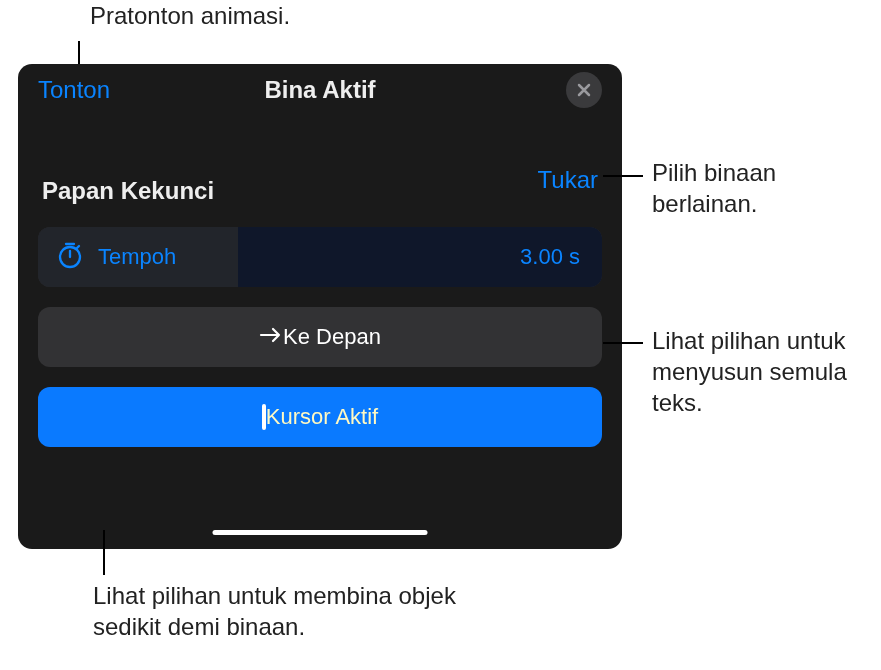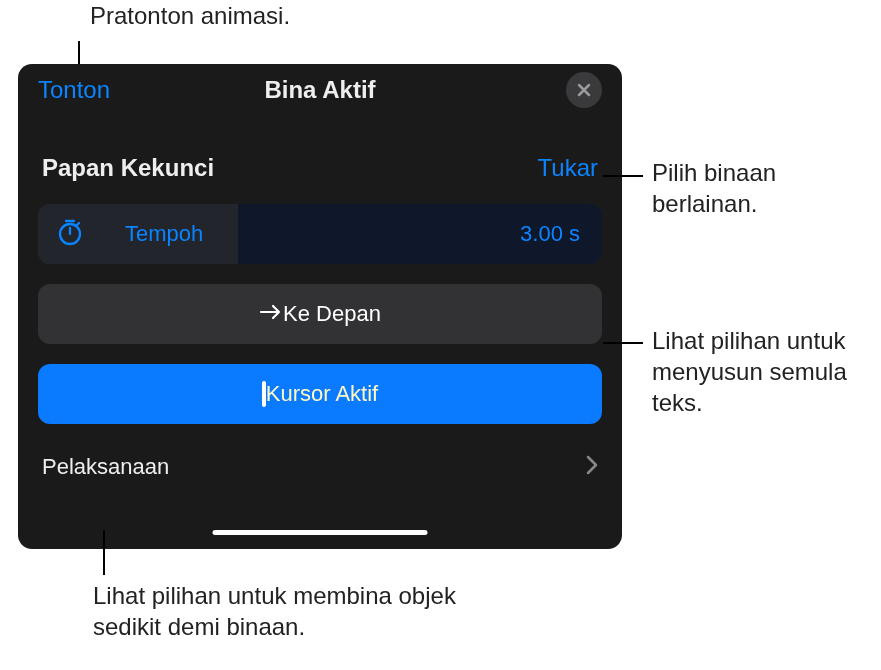--- a/index.html
+++ b/index.html
@@ -74,20 +74,21 @@
       display: flex;
       align-items: center;
       justify-content: space-between;
       margin-top: 46px;
       padding: 0 4px;
     }
     .section-label {
       font-size: 24px;
       font-weight: 600;
       color: #eee;
+      margin-top: 23px;
     }
     .change-link {
       color: #0a84ff;
       font-size: 24px;
     }
     .duration-row {
       margin-top: 22px;
       height: 60px;
       border-radius: 12px;
       display: flex;
@@ -102,21 +103,20 @@
       align-items: center;
       padding-left: 18px;
       gap: 14px;
     }
     .duration-icon {
       color: #0a84ff;
     }
     .duration-label {
       color: #0a84ff;
       font-size: 22px;
-      margin-left: 27px;
     }
     .duration-right {
       flex: 1;
       display: flex;
       align-items: center;
       justify-content: flex-end;
       padding-right: 22px;
       background: #0f172a;
     }
     .duration-value {
@@ -225,28 +225,20 @@
       </svg>
     </span>
     <span>Ke Depan</span>
   </div>
 
   <div class="option-button option-blue">
     <span class="cursor-line"></span>
     <span>Kursor Aktif</span>
   </div>
 
-  <div class="delivery-row">
-    <span class="delivery-label">Pelaksanaan</span>
-    <span class="chevron">
-      <svg width="12" height="20" viewBox="0 0 12 20" fill="none">
-        <path d="M2 2 L10 10 L2 18" stroke="#888" stroke-width="2.5" stroke-linecap="round" stroke-linejoin="round"></path>
-      </svg>
-    </span>
-  </div>
 
   <div class="delivery-bar"></div>
 </div>
 
 <div class="callout-line" style="left:603px; top:175px; width:40px; height:2px;"></div>
 <div class="callout" style="left:652px; top:157px; width:220px;">
   <span>Pilih binaan berlainan.</span>
 </div>
 
 <div class="callout-line" style="left:603px; top:342px; width:40px; height:2px;"></div>

